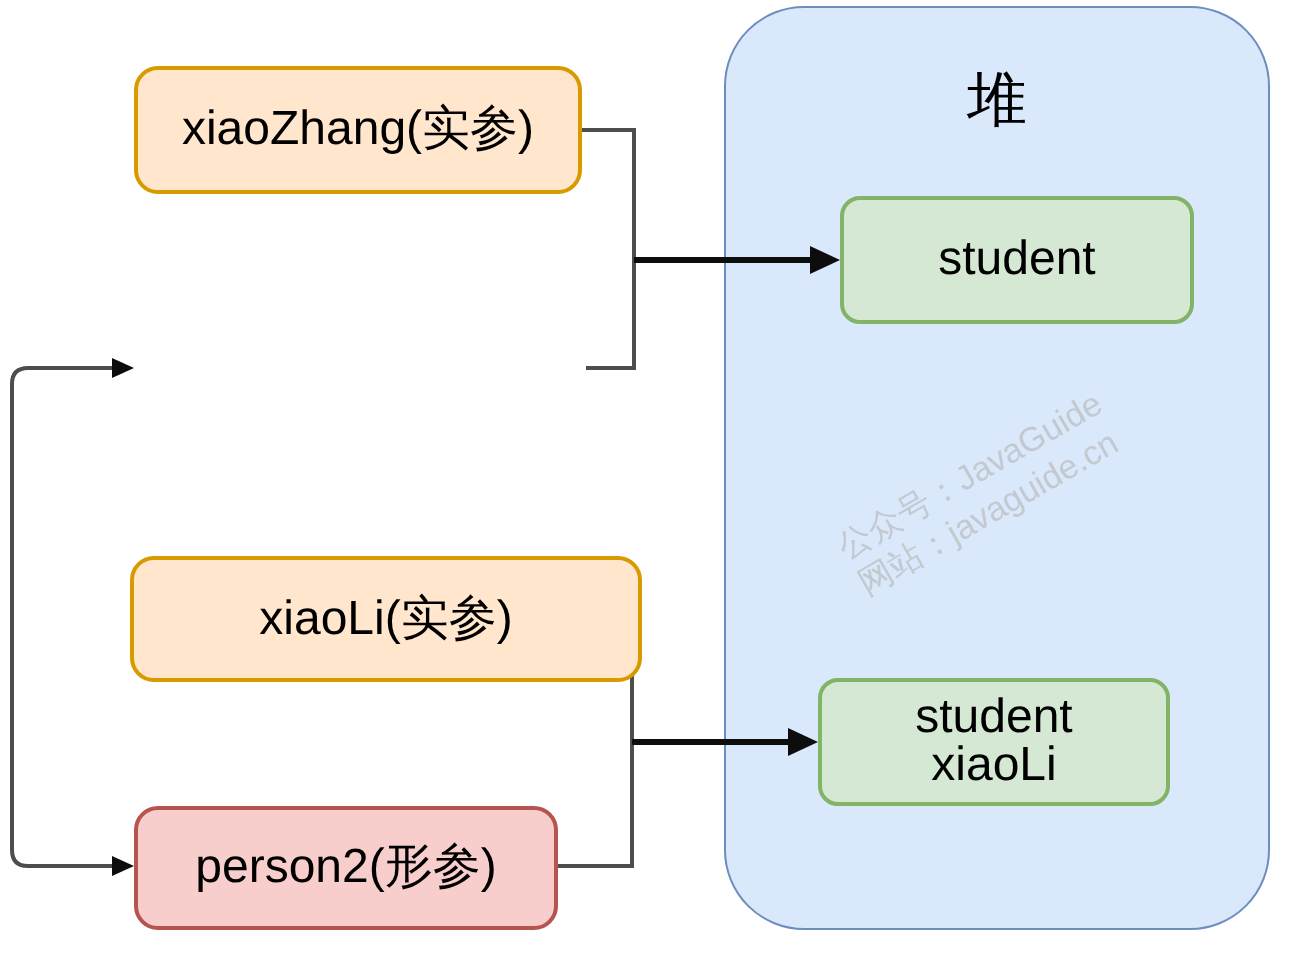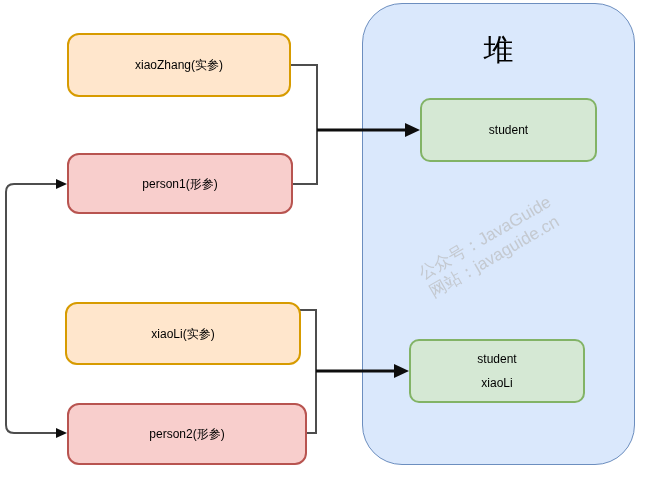--- a/index.html
+++ b/index.html
@@ -8,21 +8,21 @@
     font-family:"Liberation Sans","DejaVu Sans",sans-serif; overflow:hidden;
     color:#000;
   }
   .connectors { position:absolute; left:0; top:0; width:645px; height:487px; z-index:2; }
   .wire   { stroke:var(--connector,#4d4d4d); stroke-width:2; fill:none; }
   .arrow-line { stroke:var(--arrow,#0d0d0d); stroke-width:3; fill:none; }
   .arrow-head { fill:var(--arrow,#0d0d0d); stroke:none; }
   .node {
     position:absolute; box-sizing:border-box; z-index:3;
     display:flex; align-items:center; justify-content:center;
-    flex-direction:column; text-align:center; font-size:12px; line-height:24px;
+    flex-direction:column; text-align:center; font-size:24px; line-height:24px;
   }
   .arg  { background:var(--argument-fill,#FFE6CC); border:2px solid var(--argument-border,#D79B00); border-radius:12px; }
   .param{ background:var(--parameter-fill,#F8CECC); border:2px solid var(--parameter-border,#B85450); border-radius:12px; }
   .obj  { background:var(--object-fill,#D5E8D4); border:2px solid var(--object-border,#82B366); border-radius:10px;text-align:center; }
   .heap {
     position:absolute; left:362px; top:3px; width:273px; height:462px;
     background:var(--heap-fill,#DAE8FC); border:1.5px solid var(--heap-border,#6C8EBF);
     border-radius:40px; box-sizing:border-box; z-index:1;
   }
   .heap-title {
@@ -31,22 +31,22 @@
   }
   .watermark {
     position:absolute; left:415px; top:266px; z-index:2;
     transform:rotate(-30deg); transform-origin:0 0;
     color:var(--watermark,#c4c9d0); font-size:17px; line-height:21px;
     white-space:nowrap; pointer-events:none;
   }
   
   .n-arg1  { left:67px;  top:33px;  width:224px; height:64px; }
   .n-param1{ left:67px;  top:153px; width:226px; height:61px; }
-  .n-arg2  { left:65px;  top:278px; width:236px; height:63px;margin-top:24px; }
-  .n-param2{ left:67px;  top:403px; width:240px; height:62px; }
+  .n-arg2  { left:65px;  top:278px; width:256px; height:63px; }
+  .n-param2{ left:67px;  top:403px; width:212px; height:62px; }
   .n-obj1  { left:420px; top:98px;  width:177px; height:64px; }
   .n-obj2  { left:409px; top:339px; width:176px; height:64px; }
 </style>
 </head>
 <body>
 
 <div class="canvas">
 
   <div class="heap">
     <div class="heap-title">堆</div>
@@ -68,23 +68,20 @@
     <polygon class="arrow-head" points="405,123 405,137 420,130"></polygon>
 
     <path class="wire" d="M 282 310 H 316 V 433 H 279"></path>
     <path class="arrow-line" d="M 316 371 H 395"></path>
     <polygon class="arrow-head" points="394,364 394,378 409,371"></polygon>
   </svg>
 
   <div class="node arg n-arg1">
     <span>xiaoZhang(实参)</span>
   </div>
-  <div class="node param n-param1">
-    <span>person1(形参)</span>
-  </div>
   <div class="node arg n-arg2">
     <span>xiaoLi(实参)</span>
   </div>
   <div class="node param n-param2">
     <span>person2(形参)</span>
   </div>
 
   <div class="node obj n-obj1">
     <div>student</div>
   </div>

